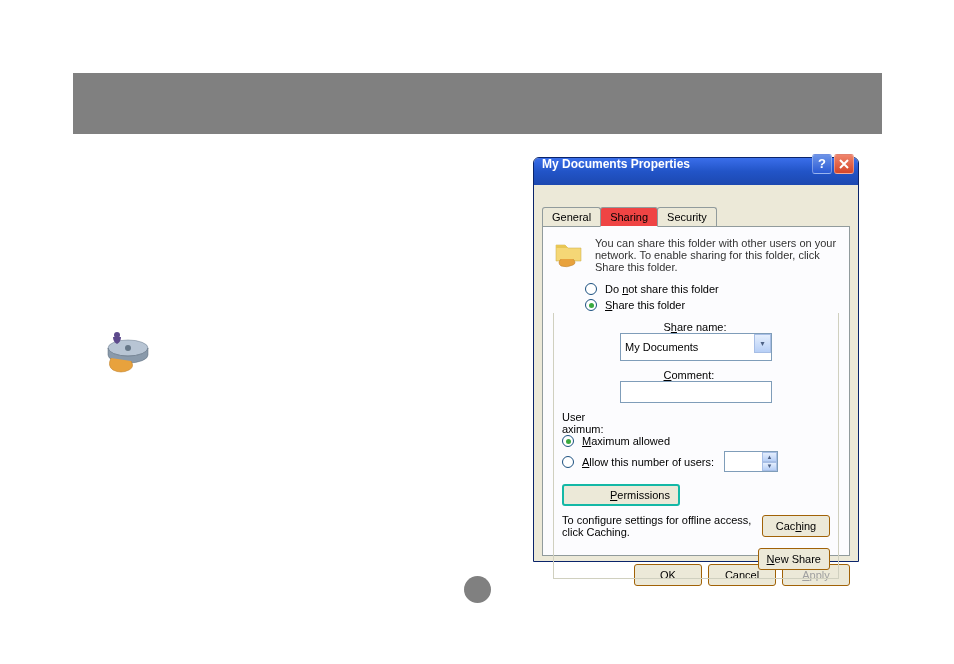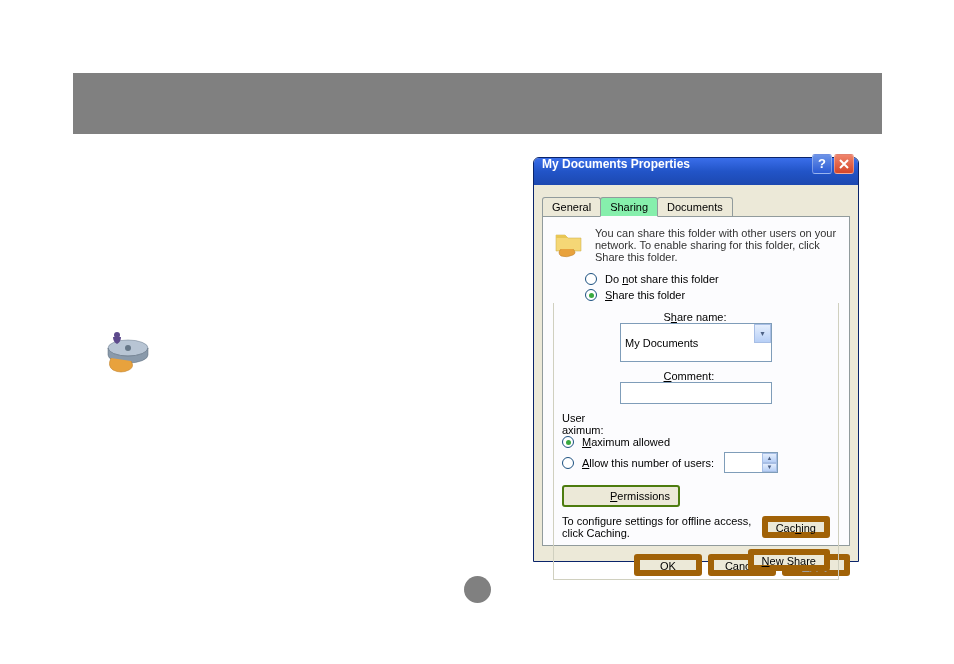--- a/index.html
+++ b/index.html
@@ -88,36 +88,36 @@
       background: linear-gradient(to bottom, #6D94E8, #2A5AD4);
       border: 1px solid #ffffff50;
     }
     .tb-close {
       background: linear-gradient(to bottom, #F0846B, #D4452A);
       border: 1px solid #ffffff50;
     }
     
     .tab-strip {
       display: flex;
-      padding: 12px 8px 0 8px;
+      padding: 22px 8px 0 8px;
       position: relative;
     }
     .tab {
       padding: 3px 9px;
       font-size: 11px;
       background: #ECE9D8;
       border: 1px solid #919B9C;
       border-bottom: none;
       border-radius: 3px 3px 0 0;
       margin-right: -1px;
       position: relative;
       cursor: pointer;
     }
     .tab.active {
-      background: #86efac;
+      background: #ef4444;
       z-index: 2;
       border-bottom: 1px solid #FCFCFE;
       margin-bottom: -1px;
     }
     .tab-panel {
       margin: 0 8px 8px 8px;
       border: 1px solid #919B9C;
       background: #FCFCFE;
       padding: 10px;
       height: 330px;
@@ -161,21 +161,21 @@
       margin-bottom: 8px;
       flex-direction: column;
     }
     .form-label {
       width: 65px;
       font-size: 11px;
       color: #000;
     }
     .form-input {
       flex: 1;
-      height: 39px;
+      height: 28px;
       border: 1px solid #7F9DB9;
       font-size: 11px;
       padding: 4px 4px;
       background: #fff;
     }
     .dropdown-wrapper {
       position: relative;
       flex: 1;
       display: flex;
     }
@@ -240,29 +240,29 @@
     }
     .help-text {
       font-size: 11px;
       color: #000;
       flex: 1;
     }
     .btn {
       min-width: 68px;
       height: 22px;
       background: #ECE9D8;
-      border: 6px solid #a16207;
+      border: 1px solid #a16207;
       border-radius: 3px;
       font-size: 11px;
       padding: 0 8px;
       cursor: pointer;
       font-family: Tahoma, sans-serif;
     }
     .btn.default {
-      border: 2px solid #4d7c0f;
+      border: 2px solid #14b8a6;
       padding-left: 46px;
     }
     .new-share-row {
       text-align: right;
       margin-top: 10px;
       text-decoration: underline;
     }
     .dialog-buttons {
       display: flex;
       justify-content: flex-end;
@@ -320,21 +320,21 @@
         <svg width="10" height="10" viewBox="0 0 10 10">
           <path d="M1 1 L9 9 M9 1 L1 9" stroke="#fff" stroke-width="2"></path>
         </svg>
       </div>
     </div>
   </div>
 
   <div class="tab-strip">
     <div class="tab">General</div>
     <div class="tab active">Sharing</div>
-    <div class="tab">Documents</div>
+    <div class="tab">Security</div>
   </div>
 
   <div class="tab-panel">
     <div class="intro-row">
       <div class="folder-icon">
         <svg viewBox="0 0 32 32">
           <path d="M3 8 L12 8 L15 11 L28 11 L28 24 L3 24 Z" fill="#F5D776" stroke="#C9A842" stroke-width="0.5"></path>
           <path d="M3 8 L12 8 L15 11 L3 11 Z" fill="#E8C654"></path>
           <path d="M8 22 Q4 26 8 29 Q14 31 20 28 Q24 26 20 22" fill="#E8A23D" stroke="#B87820" stroke-width="0.5"></path>
         </svg>

